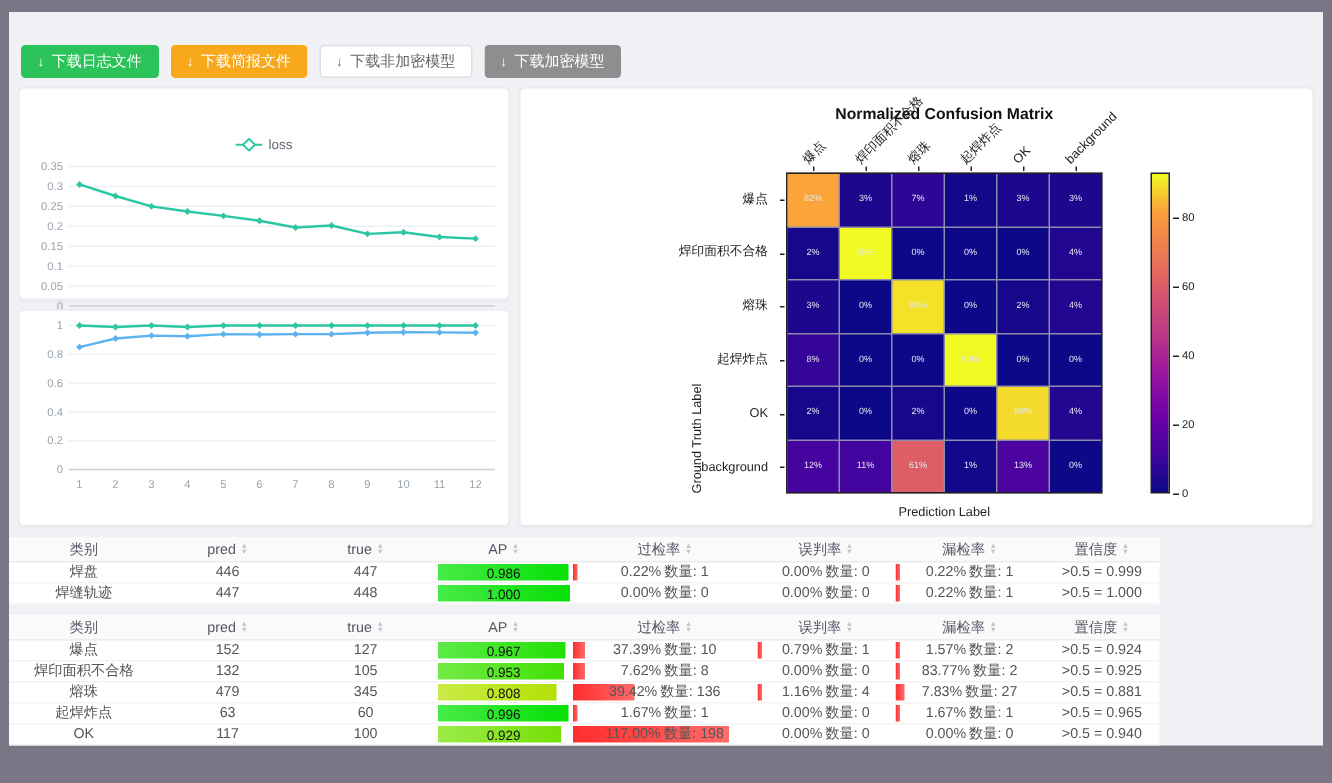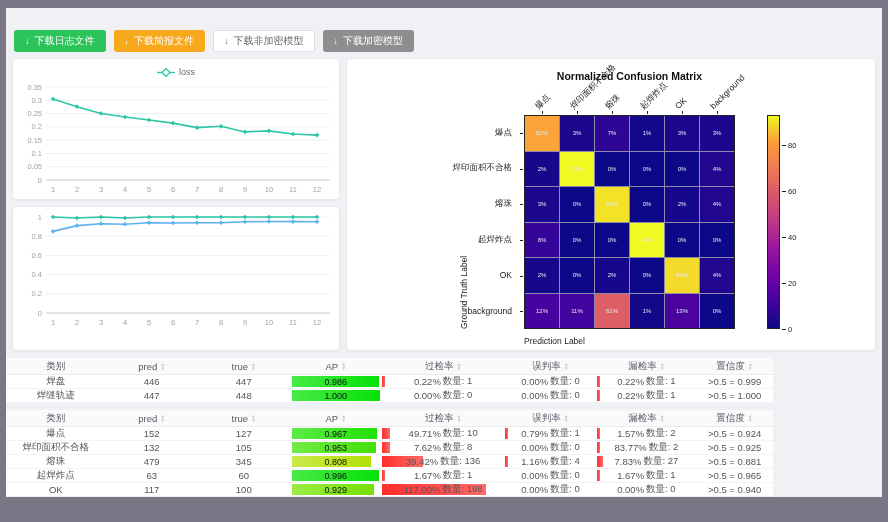--- a/index.html
+++ b/index.html
@@ -26,28 +26,28 @@
   .btn.white  { background:#fff; color:#666; border-color:#dcdfe3; }
   .btn.gray   { background:#8e8e90; color:#fff; }
 
   
   .main { display:flex; gap:6px; margin:6px; height:293px; }
   .card { background:#fff; border:1px solid #e8eaed; border-radius:4px; box-shadow:0 1px 2px rgba(0,0,0,.04); }
   .left-col { display:flex; flex-direction:column; gap:6px; width:328px; }
   .chart-card { padding:4px 5px; }
   .chart-card.c1 { height:142px; }
   .chart-card.c2 { height:145px; }
-  .legend { display:flex; justify-content:center; align-items:center; gap:16px; height:18px; font-size:9px; color:#667; }
+  .legend { display:flex; justify-content:center; align-items:center; gap:16px; height:18px; font-size:9px; color:#667;margin-top:24px; }
   .legend-item { display:inline-flex; align-items:center; gap:4px; cursor:pointer; }
 
   .matrix-card { flex:1; position:relative; }
   .figure { position:absolute; inset:0; }
   .fig-title { position:absolute; top:11px; left:177px; width:211px; text-align:center; white-space:nowrap; font-weight:bold; font-size:10.5px; color:#111; }
   .fig-ylabel { position:absolute; left:112px; top:56px; height:214px; display:flex; align-items:center; writing-mode:vertical-rl; transform:rotate(180deg); font-size:8.5px; color:#222; }
-  .fig-xlabel { position:absolute; left:177px; top:277px; width:211px; font-size:8.5px; color:#222; }
+  .fig-xlabel { position:absolute; left:177px; top:277px; width:211px; text-align:center; font-size:8.5px; color:#222; }
   #matrix-grid { position:absolute; left:177px; top:56px; width:211px; height:214px;
     display:grid; grid-template-columns:repeat(6,1fr); grid-template-rows:repeat(6,1fr);
     gap:1px; background:#8d8da8; border:1px solid #222; }
   .cm-cell { display:flex; align-items:center; justify-content:center; font-size:6px; color:#e6e6ef; }
   .row-label { position:absolute; left:0; width:171px; display:flex; align-items:center; justify-content:flex-end; padding-right:6px; font-size:8.5px; color:#222; }
   .col-label { position:absolute; white-space:nowrap; font-size:8.5px; color:#222; transform-origin:0 100%; transform:rotate(-45deg); height:10px; line-height:10px; }
   .cm-tick-t { position:absolute; width:1px; height:3px; background:#222; top:52px; }
   .cm-tick-l { position:absolute; height:1px; width:3px; background:#222; left:173px; }
   #colorbar { position:absolute; left:420px; top:56px; width:13px; height:214px; border:1px solid #222; }
   .cb-tick { position:absolute; left:435px; width:4px; height:1px; background:#222; }
@@ -458,21 +458,21 @@
           <div class="tcell">152</div>
           <div class="tcell">127</div>
           <div class="tcell">
             <div class="ap-track">
               <div class="ap-bar" style="width: 96.7%; background: linear-gradient(90deg, rgb(93, 235, 71), rgb(34, 224, 6));"></div>
             </div>
             <span class="ap-text">0.967</span>
           </div>
           <div class="tcell">
             <div class="red-bar" style="width: max(3px, 6.6895%);"></div>
-            <span class="rate-val">49.71%</span>
+            <span class="rate-val">37.39%</span>
             <span class="cnt">数量: 10</span>
           </div>
           <div class="tcell">
             <div class="red-bar" style="width: max(3px, 0.6715%);"></div>
             <span class="rate-val">0.79%</span>
             <span class="cnt">数量: 1</span>
           </div>
           <div class="tcell">
             <div class="red-bar" style="width: max(3px, 1.3345%);"></div>
             <span class="rate-val">1.57%</span>

